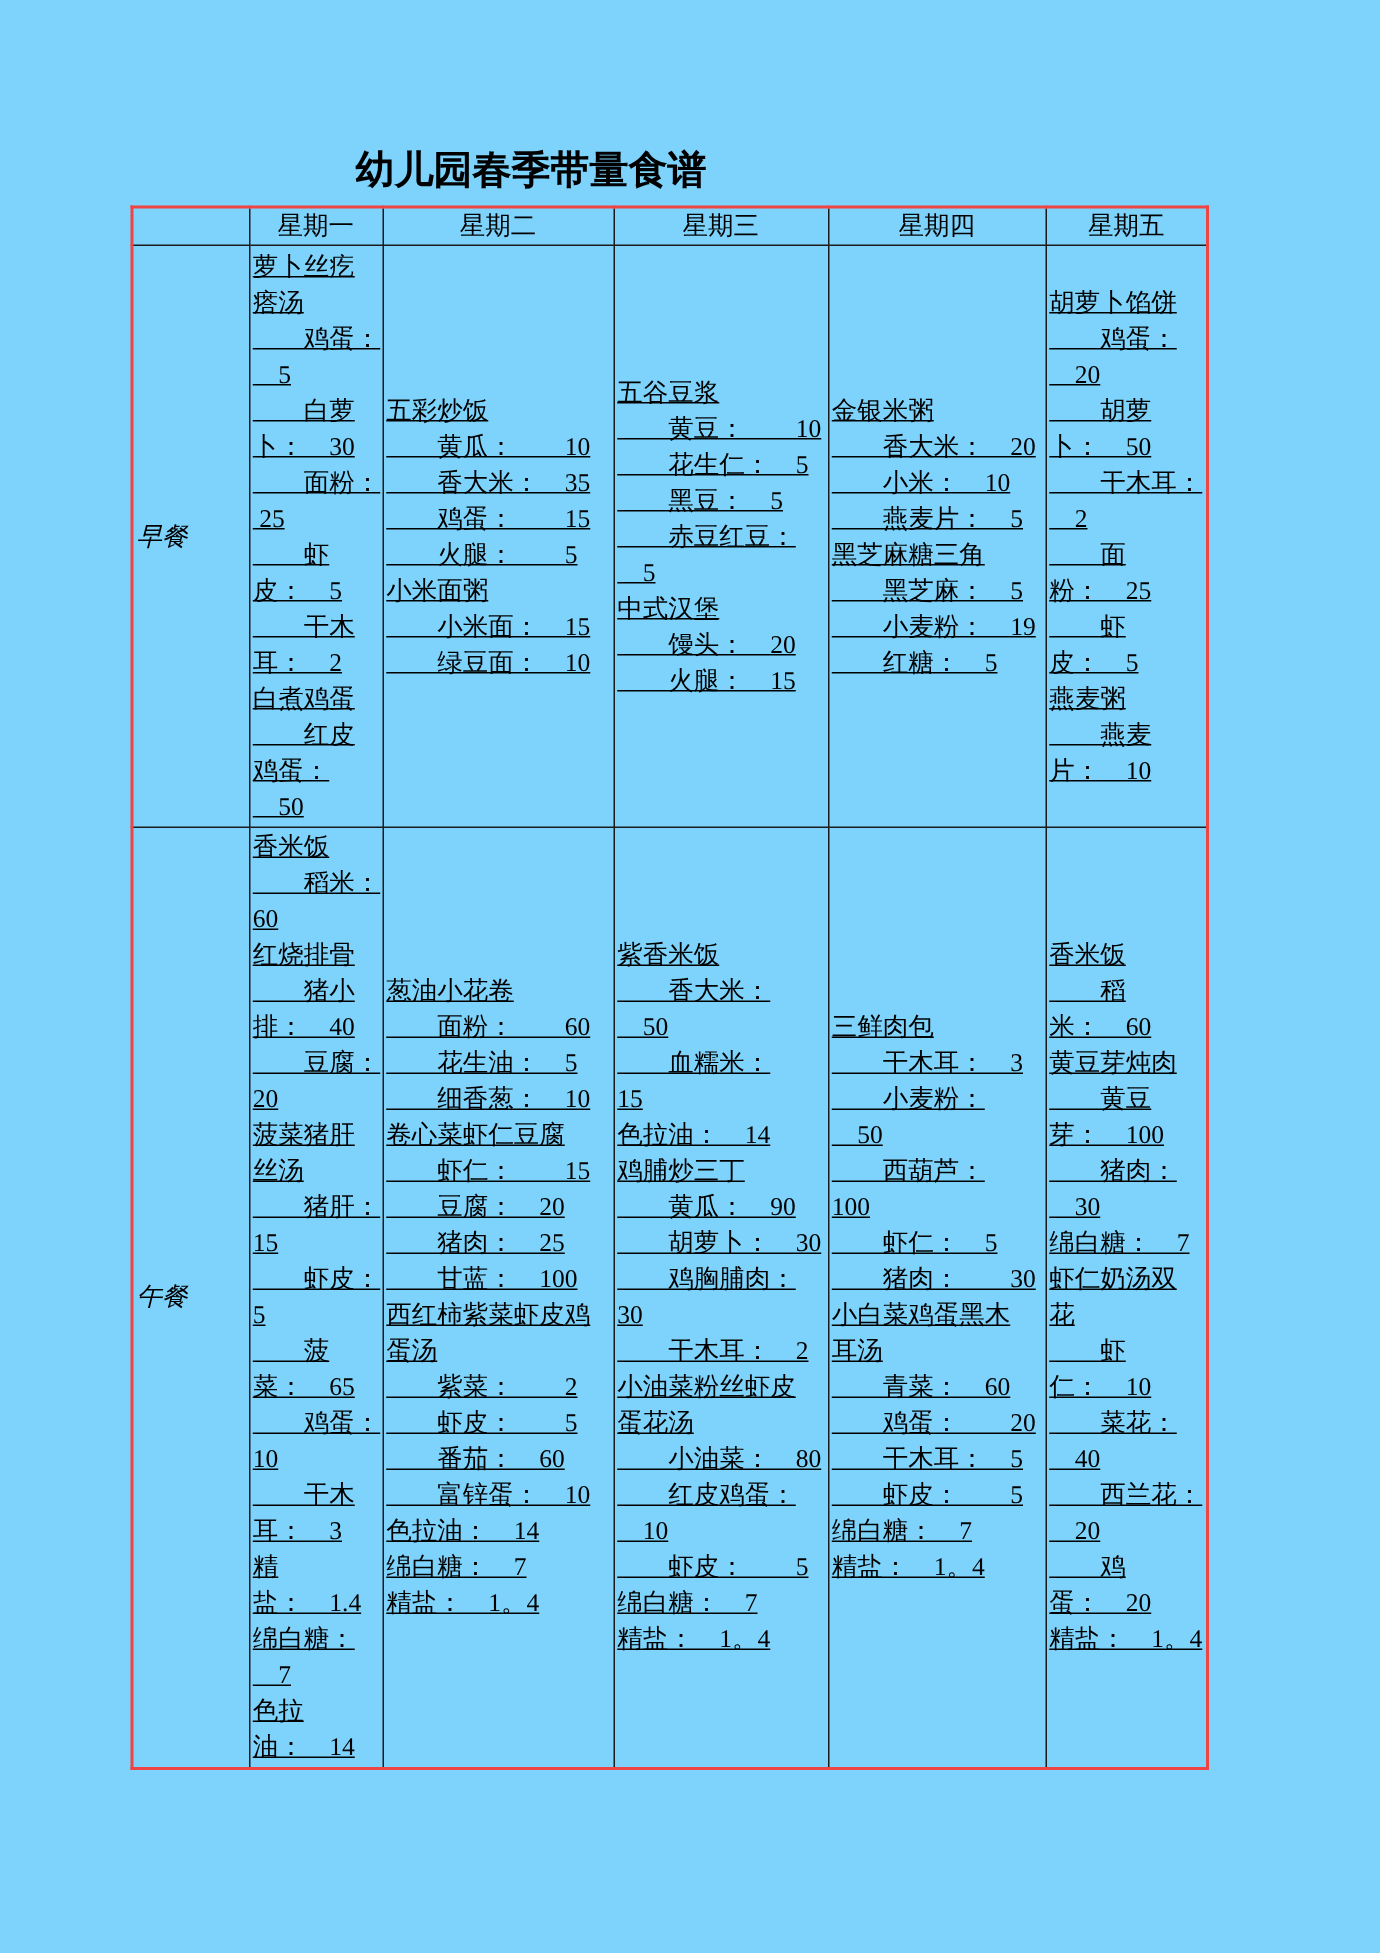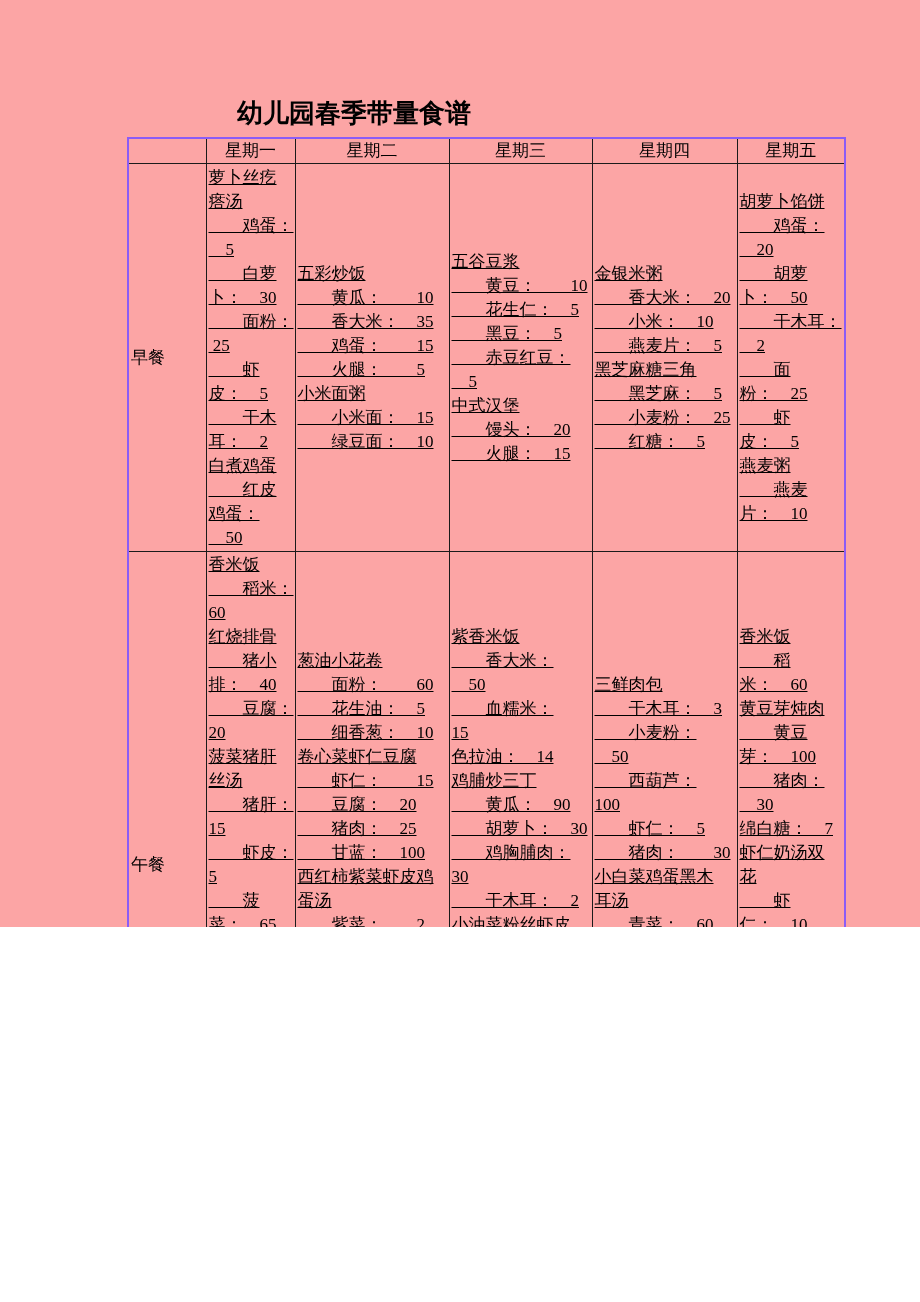--- a/index.html
+++ b/index.html
@@ -5,62 +5,62 @@
   html, body {
     margin: 0;
     padding: 0;
     background: #ffffff;
     font-family: "Liberation Serif", serif;
     color: #000000;
   }
   .page {
     position: relative;
     width: 920px;
-    height: 927px;
-    background: #fca5a5;
+    height: 1302px;
+    background: #7dd3fc;
     overflow: hidden;
   }
   .doc-title {
     position: absolute;
     left: 237px;
     top: 96px;
     font-size: 26px;
     font-weight: bold;
     white-space: pre;
     letter-spacing: 0px;
   }
   table.menu {
     position: absolute;
     left: 87px;
     top: 137px;
     width: 717px;
     border-collapse: collapse;
     table-layout: fixed;
-    border: 2px solid #8b5cf6;
-    margin-left: 40px;
+    border: 2px solid #ef4444;
   }
   table.menu td {
     border: 1px solid #1b1b1b;
     vertical-align: middle;
     padding: 0 2px;
     font-size: 17px;
     line-height: 24px;
     overflow: hidden;
   }
   td.day-header {
     height: 22px;
     text-align: center;
     font-size: 16px;
     white-space: nowrap;
     padding: 0;
   }
   td.meal-label {
     font-size: 17px;
     padding-left: 4px;
     white-space: nowrap;
+    font-style: italic;
   }
   td.menu-cell {
     white-space: pre;
     text-decoration: underline;
   }
   tr.row-breakfast { height: 388px; }
   tr.row-lunch    { height: 627px; }
 </style>
 </head>
 <body>
@@ -122,21 +122,21 @@
 　5
 中式汉堡
 　　馒头：　20
 　　火腿：　15</td>
         <td class="menu-cell">金银米粥
 　　香大米：　20
 　　小米：　10
 　　燕麦片：　5
 黑芝麻糖三角
 　　黑芝麻：　5
-　　小麦粉：　25
+　　小麦粉：　19
 　　红糖：　5</td>
         <td class="menu-cell">胡萝卜馅饼
 　　鸡蛋：
 　20
 　　胡萝
 卜：　50
 　　干木耳：
 　2
 　　面
 粉：　25

